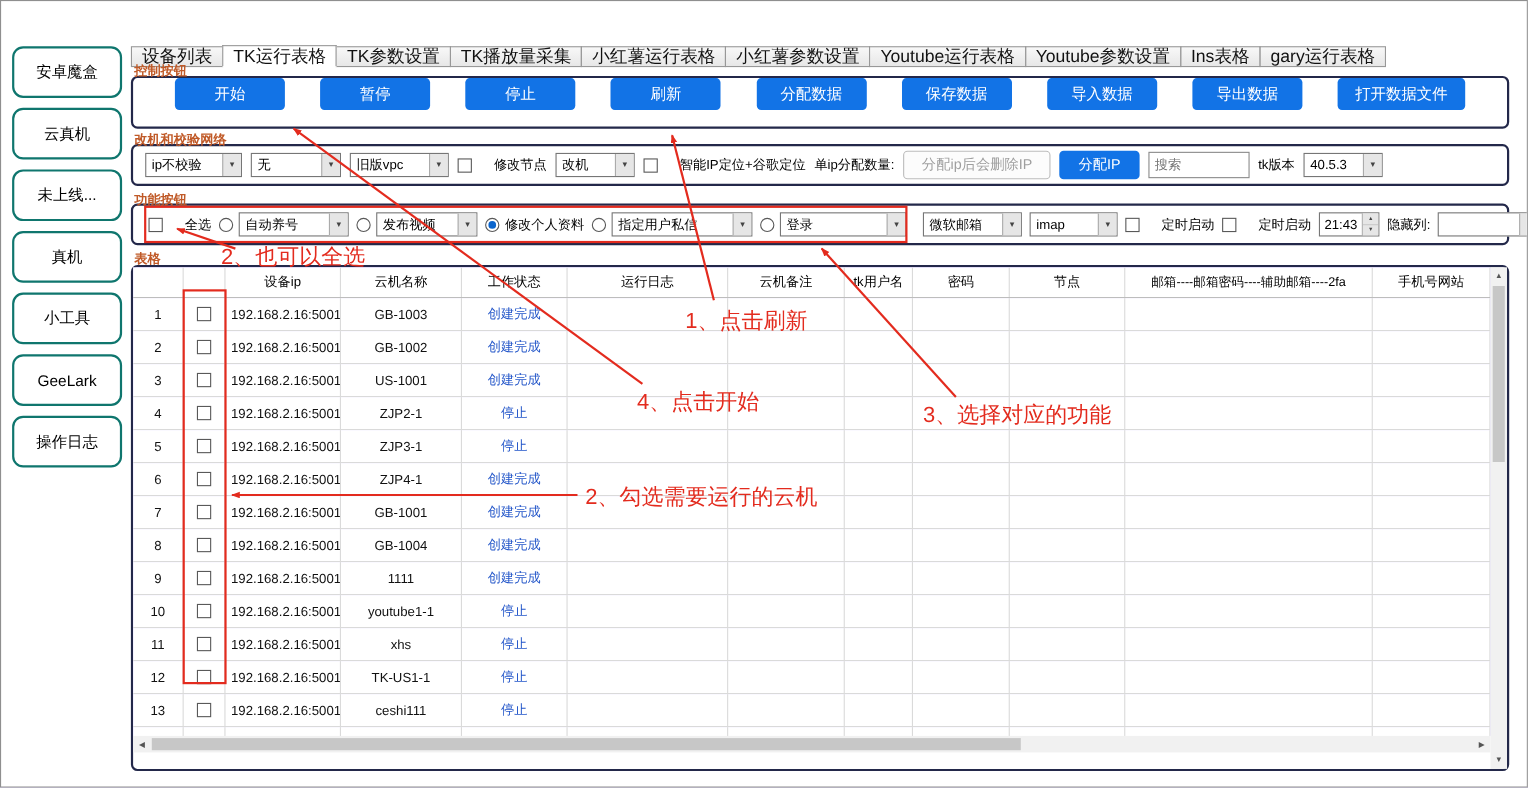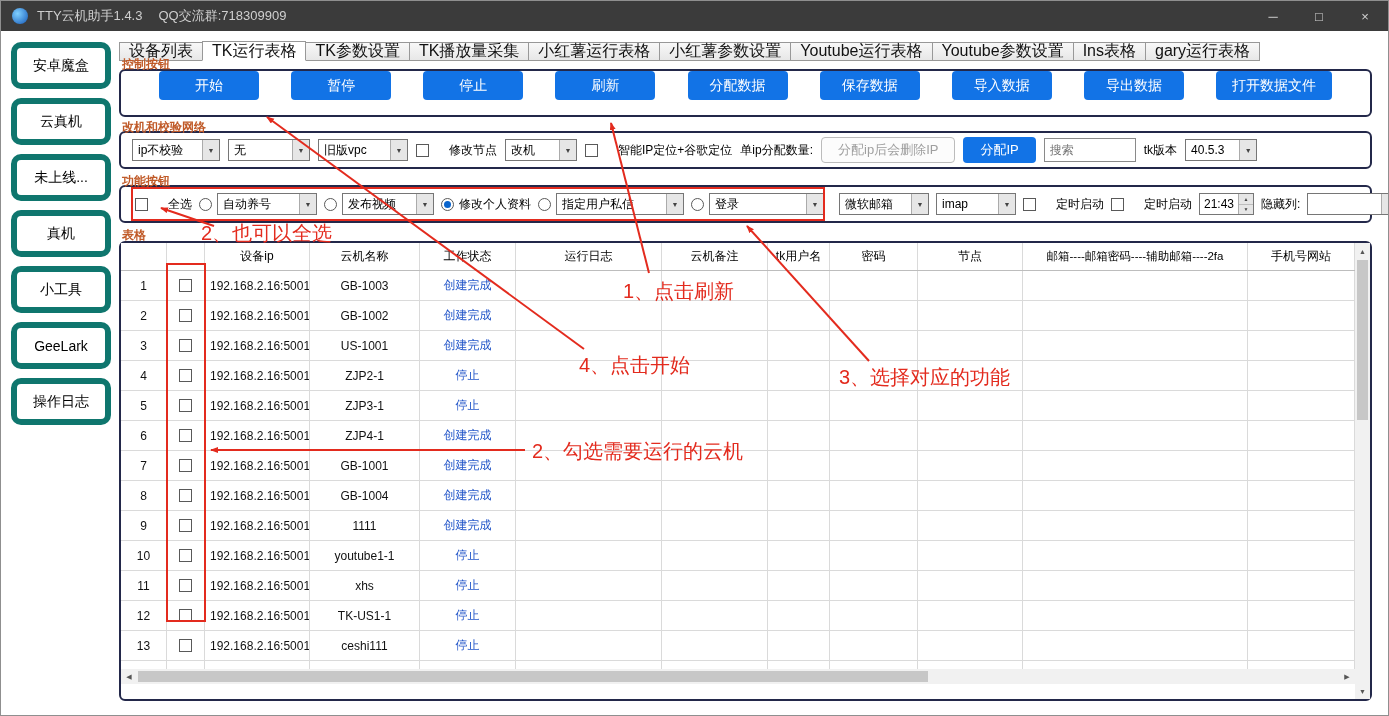--- a/index.html
+++ b/index.html
@@ -9,21 +9,21 @@
   
   .titlebar{position:absolute;left:0;top:0;width:100%;height:30px;background:var(--titlebar-bg);display:flex;align-items:center;color:#d8d8d8}
   .logo{width:16px;height:16px;border-radius:50%;margin:0 9px 0 11px;background:radial-gradient(circle at 35% 35%,#7fd0ff,#1458b8);flex-shrink:0}
   .title-text,.qq{font-size:13px;color:#cfcfcf;white-space:nowrap}
   .qq{margin-left:16px}
   .win-btns{margin-left:auto;display:flex;height:100%}
   .win-btn{width:46px;height:100%;display:flex;align-items:center;justify-content:center;color:#d2d2d2;font-size:13px}
 
   
   .sidebar{position:absolute;left:10px;top:41px;display:flex;flex-direction:column;gap:9px}
-  .side-btn{width:100px;height:47px;border:6px solid #0f766e;border-radius:10px;background:#fff;display:flex;align-items:center;justify-content:center;font-size:14px;color:#000;white-space:nowrap}
+  .side-btn{width:100px;height:47px;border:2px solid #0f766e;border-radius:10px;background:#fff;display:flex;align-items:center;justify-content:center;font-size:14px;color:#000;white-space:nowrap}
 
   
   .tabs{position:absolute;left:118px;top:40px;display:flex;align-items:flex-end;height:20px}
   .tabs[data-each]{}
   .tab{height:19px;padding:0 9px;display:flex;align-items:center;background:linear-gradient(#f8f8f8,#e7e7e7);border:1px solid #989898;margin-right:-1px;font-size:16px;color:#111;white-space:nowrap}
   .tab.active{background:#fff;height:20px;border-bottom-color:#fff;position:relative;z-index:2}
 
   
   .sec-label{position:absolute;font-size:12px;font-weight:bold;color:var(--section-label);z-index:3}
   .lbl-control{left:121px;top:55px}
@@ -91,36 +91,20 @@
   .ann-svg{position:absolute;left:0;top:0;z-index:94;pointer-events:none}
   .ann-line{stroke:var(--annotation-red);stroke-width:2;fill:none}
   .ann-rect{stroke:var(--annotation-red);stroke-width:2;fill:none}
   .ann-text{position:absolute;color:var(--annotation-red);font-size:20px;white-space:nowrap;z-index:95;pointer-events:none}
 </style>
 </head>
 <body>
 
 <div id="app">
 
-  <div class="titlebar">
-    <span class="logo"></span>
-    <span class="title-text">TTY云机助手1.4.3</span>
-    <span class="qq">QQ交流群:718309909</span>
-    <div class="win-btns">
-      <div class="win-btn">
-          <span>─</span>
-        </div>
-      <div class="win-btn">
-          <span>□</span>
-        </div>
-      <div class="win-btn">
-          <span>×</span>
-        </div>
-    </div>
-  </div>
 
   <div class="sidebar" data-each="sidebar.items">
 
       <div class="side-btn">
         <span>安卓魔盒</span>
       </div>
 
       <div class="side-btn">
         <span>云真机</span>
       </div>

